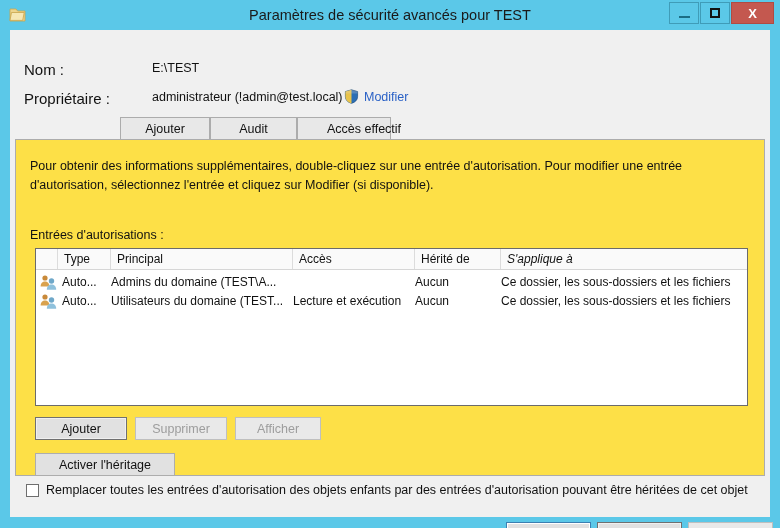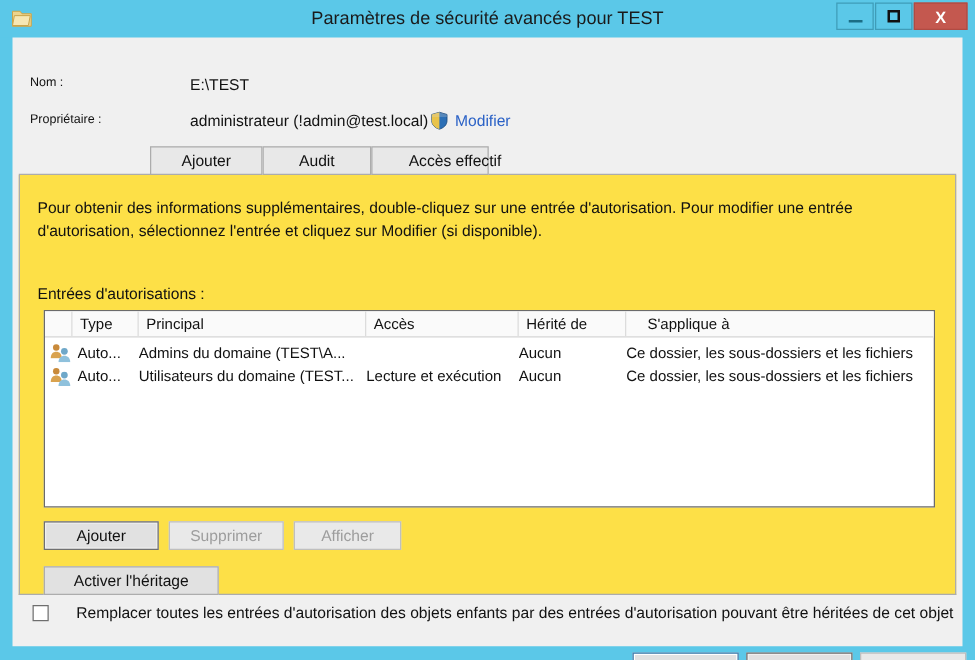--- a/index.html
+++ b/index.html
@@ -65,21 +65,21 @@
   #body {
     position: absolute;
     left: 10px; top: 30px;
     width: 760px; height: 487px;
     background: #F0F0F0;
   }
 
   
   .field-label {
     position: absolute;
-    font-size: 10px;
+    font-size: 15px;
     color: #111;
     white-space: nowrap;
   }
   .field-value {
     position: absolute;
     font-size: 12.5px;
     color: #111;
     white-space: nowrap;
   }
   #lbl-nom        { left: 14px; top: 31px; }
@@ -174,21 +174,21 @@
     border-right: 1px solid #DCDCDC;
     white-space: nowrap;
     overflow: hidden;
     cursor: default;
   }
   #h-icon { left: 0;   width: 22px; padding-left: 0; }
   #h-0    { left: 22px;  width: 53px; }
   #h-1    { left: 75px;  width: 182px; }
   #h-2    { left: 257px; width: 122px; }
   #h-3    { left: 379px; width: 86px; }
-  #h-4    { left: 476px; width: 246px; border-right: none; }
+  #h-4    { left: 465px; width: 246px; border-right: none; font-style: italic; }
 
   .row {
     position: relative;
     height: 19px;
     cursor: default;
   }
   .cell {
     position: absolute;
     top: 0; height: 19px;
     line-height: 19px;
@@ -235,21 +235,21 @@
   #btn-supprimer { left: 119px; top: 277px; width: 92px; height: 23px; }
   #btn-afficher  { left: 219px; top: 277px; width: 86px; height: 23px; }
   #btn-heritage  { left: 19px;  top: 313px; width: 140px; height: 23px; }
 
   
   #replace-row {
     position: absolute;
     left: 16px; top: 453px;
     display: flex;
     align-items: center;
-    gap: 22px;
+    gap: 7px;
   }
   #replace-box {
     width: 13px; height: 13px;
     border: 1px solid #6E6E6E;
     background: #FFFFFF;
     flex: none;
     cursor: pointer;
   }
   #replace-label {
     font-size: 12.5px;

